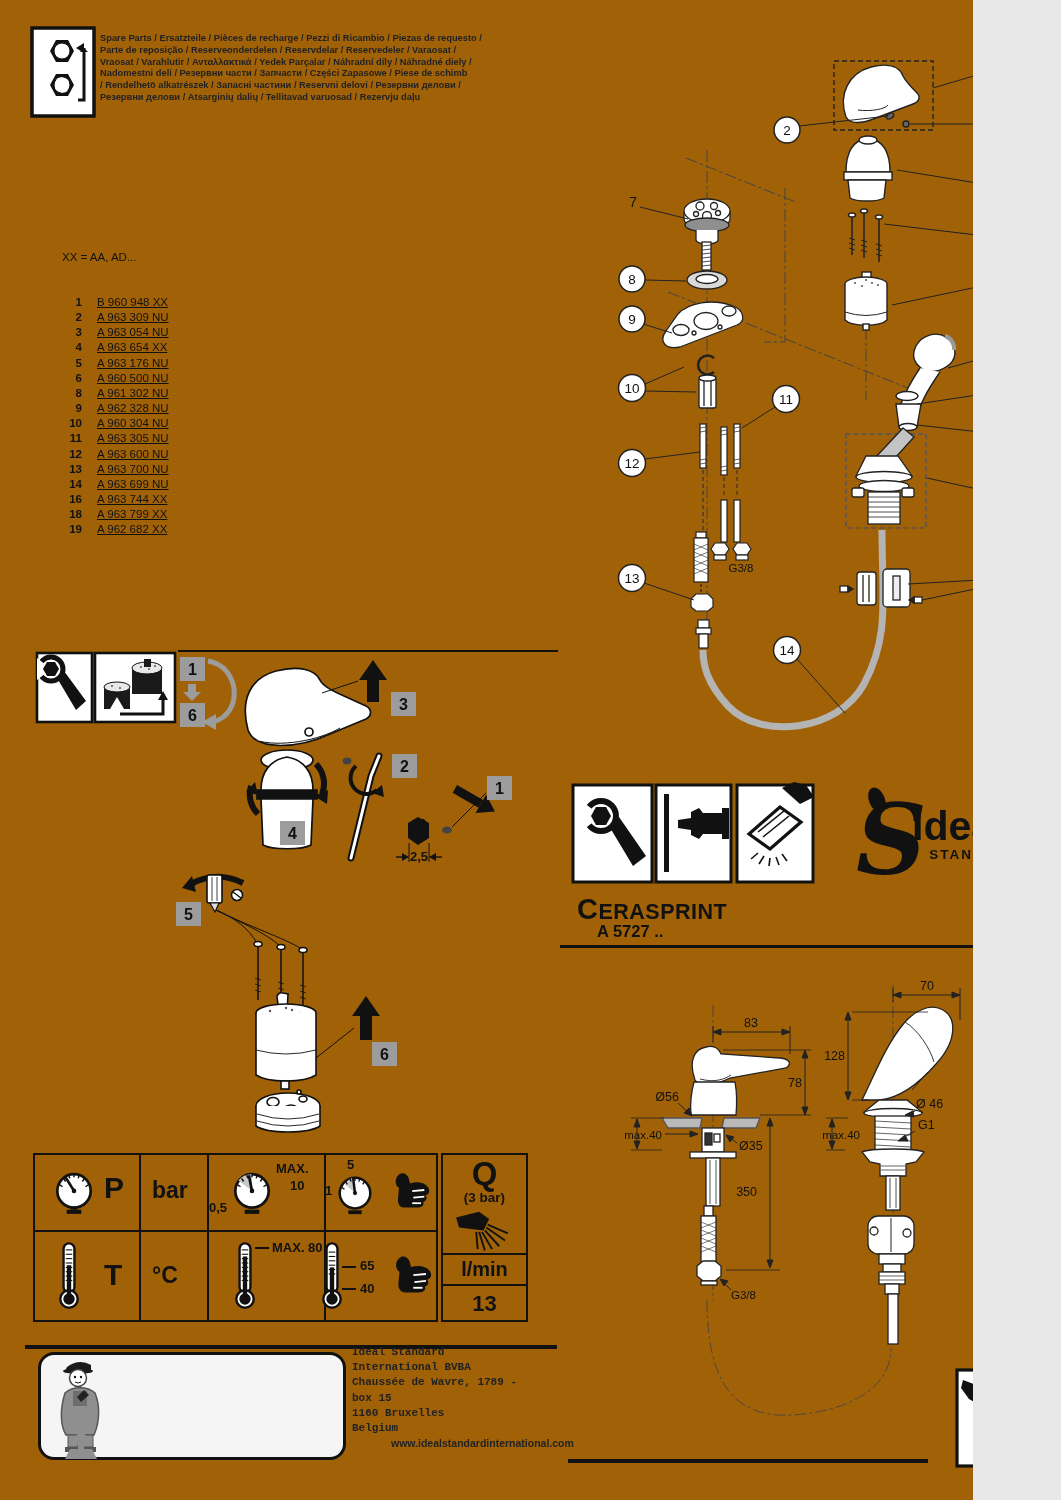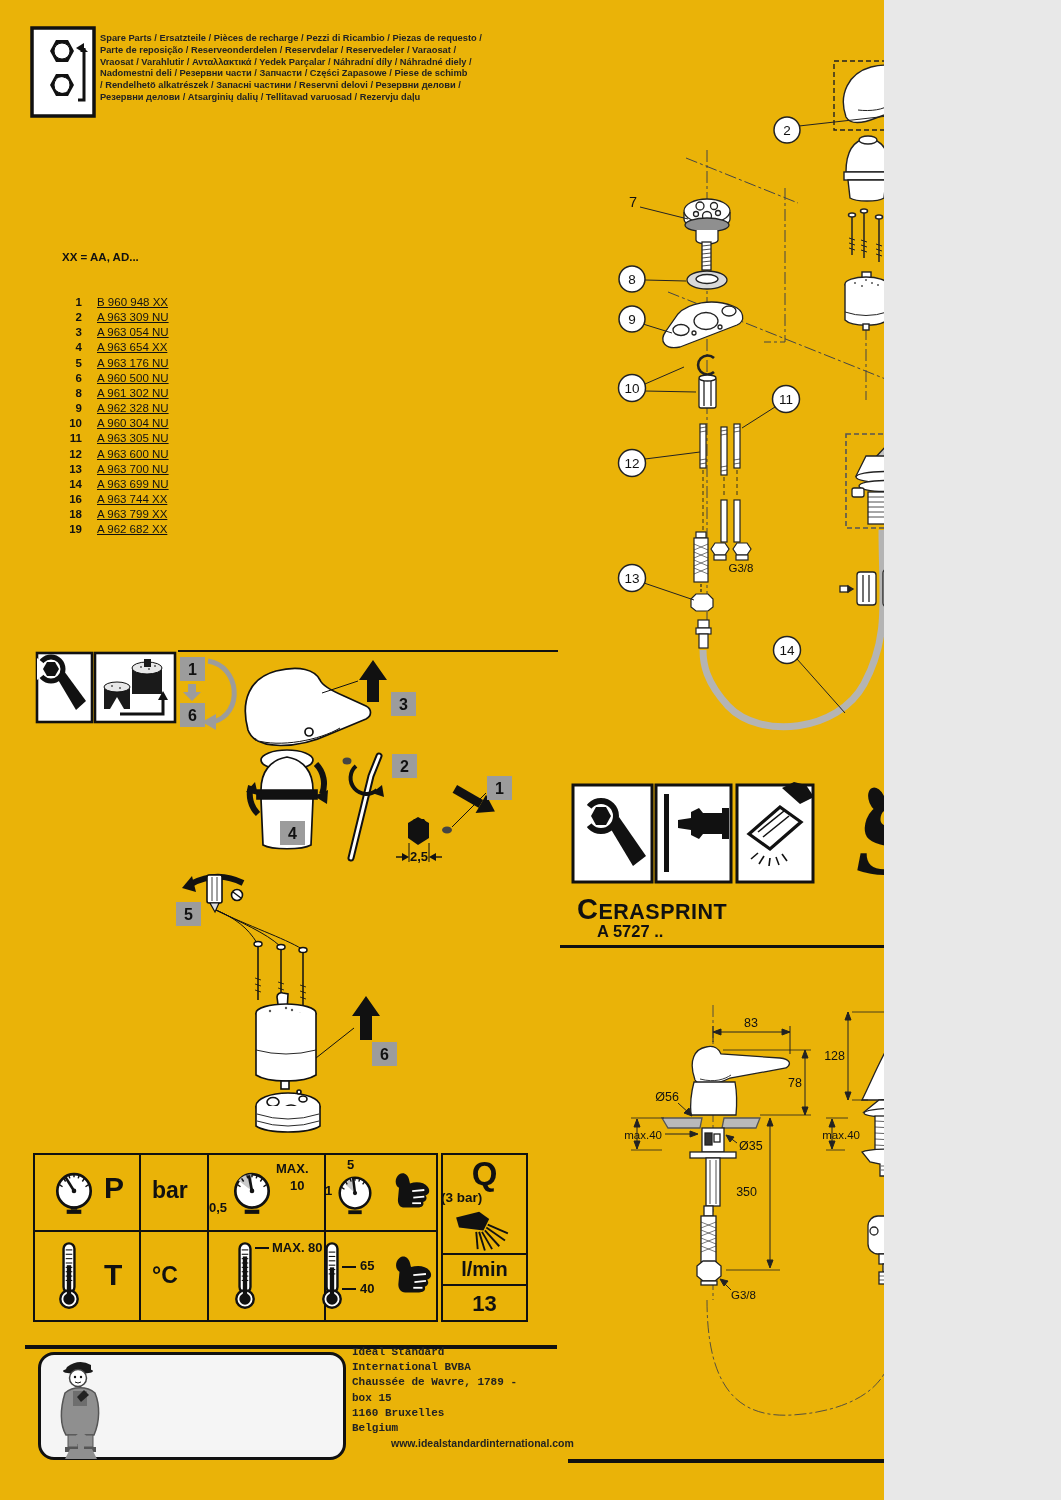--- a/index.html
+++ b/index.html
@@ -1,22 +1,22 @@
 <!DOCTYPE html>
 <html><head>
 <meta charset="utf-8">
 <style>
   html,body{margin:0;padding:0;background:#e8e8e8;}
-  .page{position:relative;width:884px;height:1500px;background:#eab308;overflow:hidden;
+  .page{position:relative;width:973px;height:1500px;background:#a16207;overflow:hidden;
         font-family:"Liberation Sans",sans-serif;color:#111;}
   .abs{position:absolute;}
   svg{font-family:"Liberation Sans",sans-serif;}
   svg text{fill:#111;}
   .hdr{left:100px;top:33px;width:440px;font-size:9.3px;font-weight:bold;line-height:11.8px;color:#222;}
-  .xxnote{left:62px;top:251px;font-size:11.5px;font-weight:bold;}
+  .xxnote{left:62px;top:251px;font-size:11.5px;font-weight:normal;}
   .plist{left:60px;top:295px;width:160px;font-size:11.5px;line-height:15.15px;}
   .prow{display:flex;}
   .pnum{width:22px;text-align:right;font-weight:bold;}
   .pcode{margin-left:15px;text-decoration:underline;}
   .rule{background:#111;}
   .brandname{left:577px;top:893px;font-weight:bold;letter-spacing:.5px;}
   .brandname .big{font-size:29px;}
   .brandname .rest{font-size:21.5px;}
   .model{left:577px;top:922px;font-size:16.5px;font-weight:bold;margin-left:20px;}
   .codes{left:870px;top:902px;width:170px;text-align:center;font-size:11px;line-height:14.5px;font-weight:bold;color:#222;}
@@ -714,21 +714,21 @@
         <line x1="23" y1="27" x2="33" y2="26"></line>
         <line x1="22" y1="32" x2="30" y2="32"></line>
       </g>
   </svg>
 
   <div class="abs qcol">
     <div class="hline" style="top:98px"></div>
     <div class="hline" style="top:129px"></div>
   </div>
   <div class="ttxt" style="left:441px;top:1155px;width:87px;text-align:center;font-size:33px">Q</div>
-  <div class="ttxt" style="left:441px;top:1190px;width:87px;font-size:13.5px">(3 bar)</div>
+  <div class="ttxt" style="left:441px;top:1190px;width:87px;text-align:center;font-size:13.5px">(3 bar)</div>
   <svg class="abs" style="left:452px;top:1206px" width="60" height="46" viewBox="0 0 40 32">
     <polygon points="2,8 18,4 25,9 21,17 4,15" fill="#111"></polygon>
     <g stroke="#111" stroke-width="1.3">
         <line x1="23" y1="15" x2="36" y2="24"></line>
         <line x1="22" y1="17" x2="32" y2="28"></line>
         <line x1="20" y1="18" x2="27" y2="30"></line>
         <line x1="18" y1="18" x2="22" y2="31"></line>
         <line x1="16" y1="18" x2="17" y2="30"></line>
         <line x1="24" y1="13" x2="38" y2="19"></line>
       </g>

